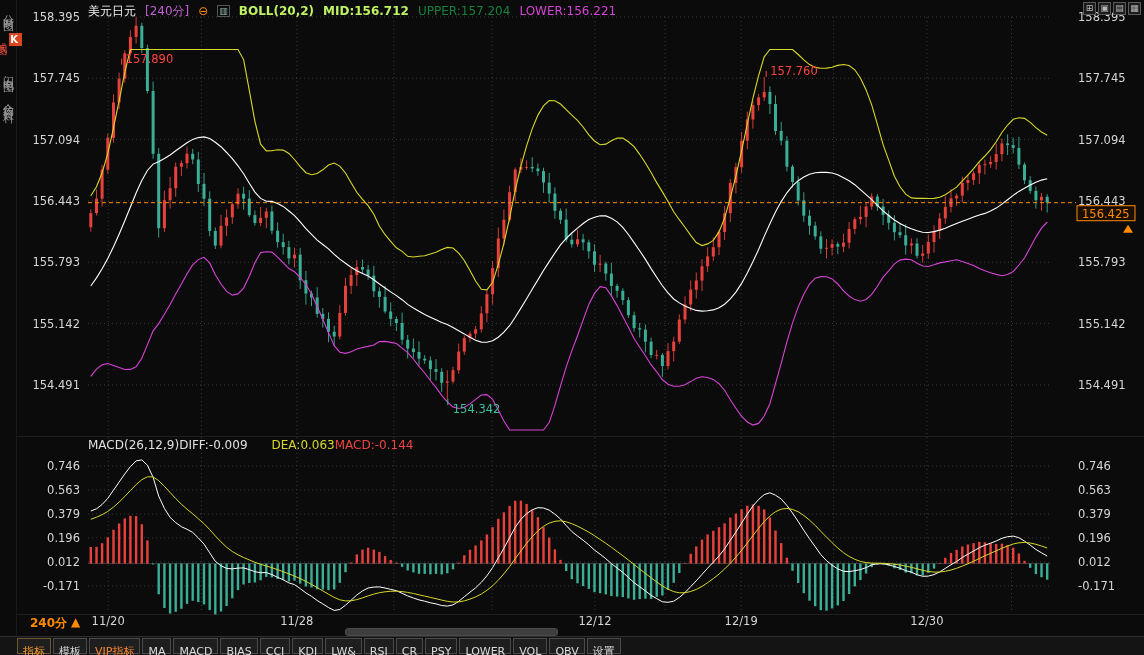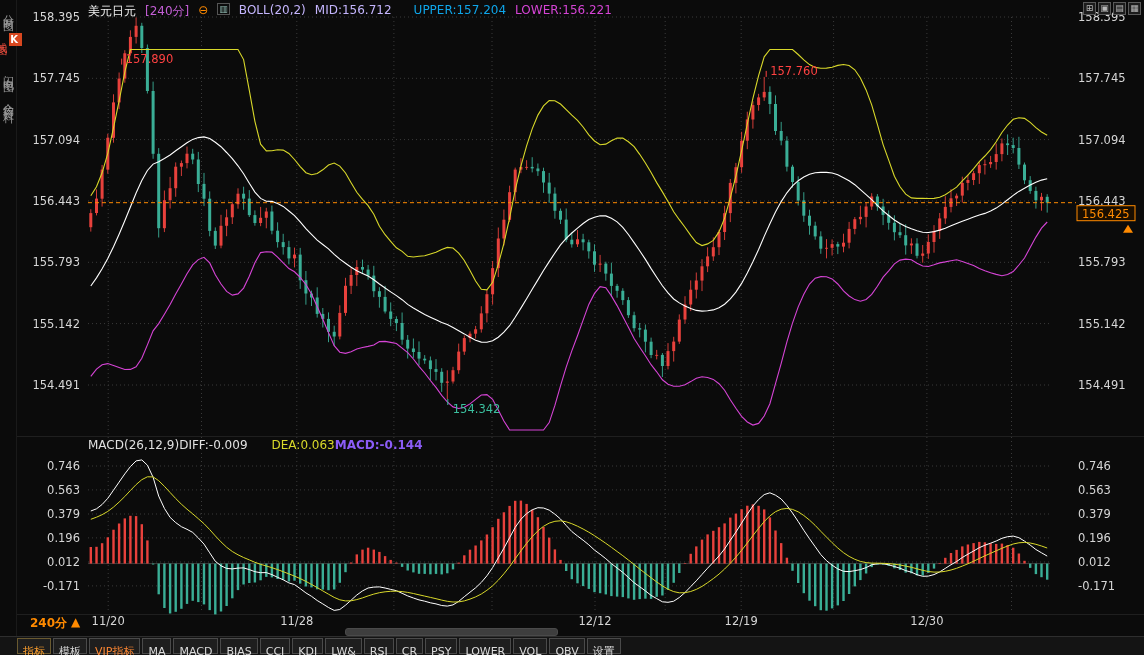--- a/index.html
+++ b/index.html
@@ -11,38 +11,38 @@
 
   .sidebar{position:absolute;left:0;top:0;width:17px;height:636px;background:#0b0b0b;
            border-right:1px solid #1a1a1a;display:flex;flex-direction:column;align-items:center;
            padding-top:6px;gap:18px;z-index:5;}
   .side-item{writing-mode:vertical-rl;text-orientation:upright;font-size:11px;color:#9a9a9a;
              letter-spacing:3px;line-height:15px;cursor:pointer;}
   .side-item.active{color:#e54b3c;}
   .kbox{writing-mode:horizontal-tb;display:block;width:13px;height:13px;line-height:13px;
         text-align:center;background:#d8471f;color:#fff;font-size:10px;font-weight:bold;margin-bottom:3px;}
 
-  .header{position:absolute;left:88px;top:3px;height:16px;display:flex;align-items:flex-start;gap:9px;
+  .header{position:absolute;left:88px;top:3px;height:16px;display:flex;align-items:center;gap:9px;
           font-size:12px;white-space:nowrap;z-index:4;}
   .h-sym{color:#f0f0f0;}
   .h-period{color:#c45fd6;}
   .h-collapse{color:#ff8a00;cursor:pointer;}
   .h-icon{color:#8fb9b0;border:1px solid #555;font-size:9px;line-height:10px;padding:0 1px;}
-  .h-boll,.h-mid{color:#c4b5fd;}
-  .h-upper{color:#0ea5e9;margin-left:13px;}
+  .h-boll,.h-mid{color:#bef264;font-weight:bold;}
+  .h-upper{color:#15803d;}
   .h-lower{color:#d544d5;}
 
   .win-icons{position:absolute;right:3px;top:2px;display:flex;gap:2px;z-index:4;}
   .win-icon{width:13px;height:13px;border:1px solid #5a5a5a;background:#1c1c1c;color:#b8b8b8;
             font-size:9px;line-height:11px;text-align:center;cursor:pointer;}
 
   .macd-header{position:absolute;left:88px;top:438px;display:flex;gap:0;font-size:12px;z-index:4;}
   .m-name,.m-diff{color:#e0e0e0;}
   .m-dea{color:#d8d82a;padding-left:24px;}
-  .m-macd{color:#8b5cf6;font-weight:bold;}
+  .m-macd{color:#ef4444;}
 
   .period-label{position:absolute;left:30px;top:615px;font-size:12px;font-weight:bold;color:#ff8a00;
                 display:flex;gap:4px;cursor:pointer;z-index:4;}
   .scrollbar{position:absolute;left:345px;top:628px;width:213px;height:8px;background:#3e3e3e;
              border:1px solid #4a4a4a;border-radius:3px;cursor:pointer;z-index:4;}
   .watermark{position:absolute;right:16px;top:594px;font-family:"DejaVu Serif","Liberation Serif",serif;
              font-size:36px;color:#8f8f8f;letter-spacing:1px;z-index:3;}
 
   .toolbar{position:absolute;left:0;bottom:0;width:1144px;height:19px;background:#141414;
            border-top:1px solid #2e2e2e;display:flex;align-items:center;padding-left:17px;z-index:6;}

